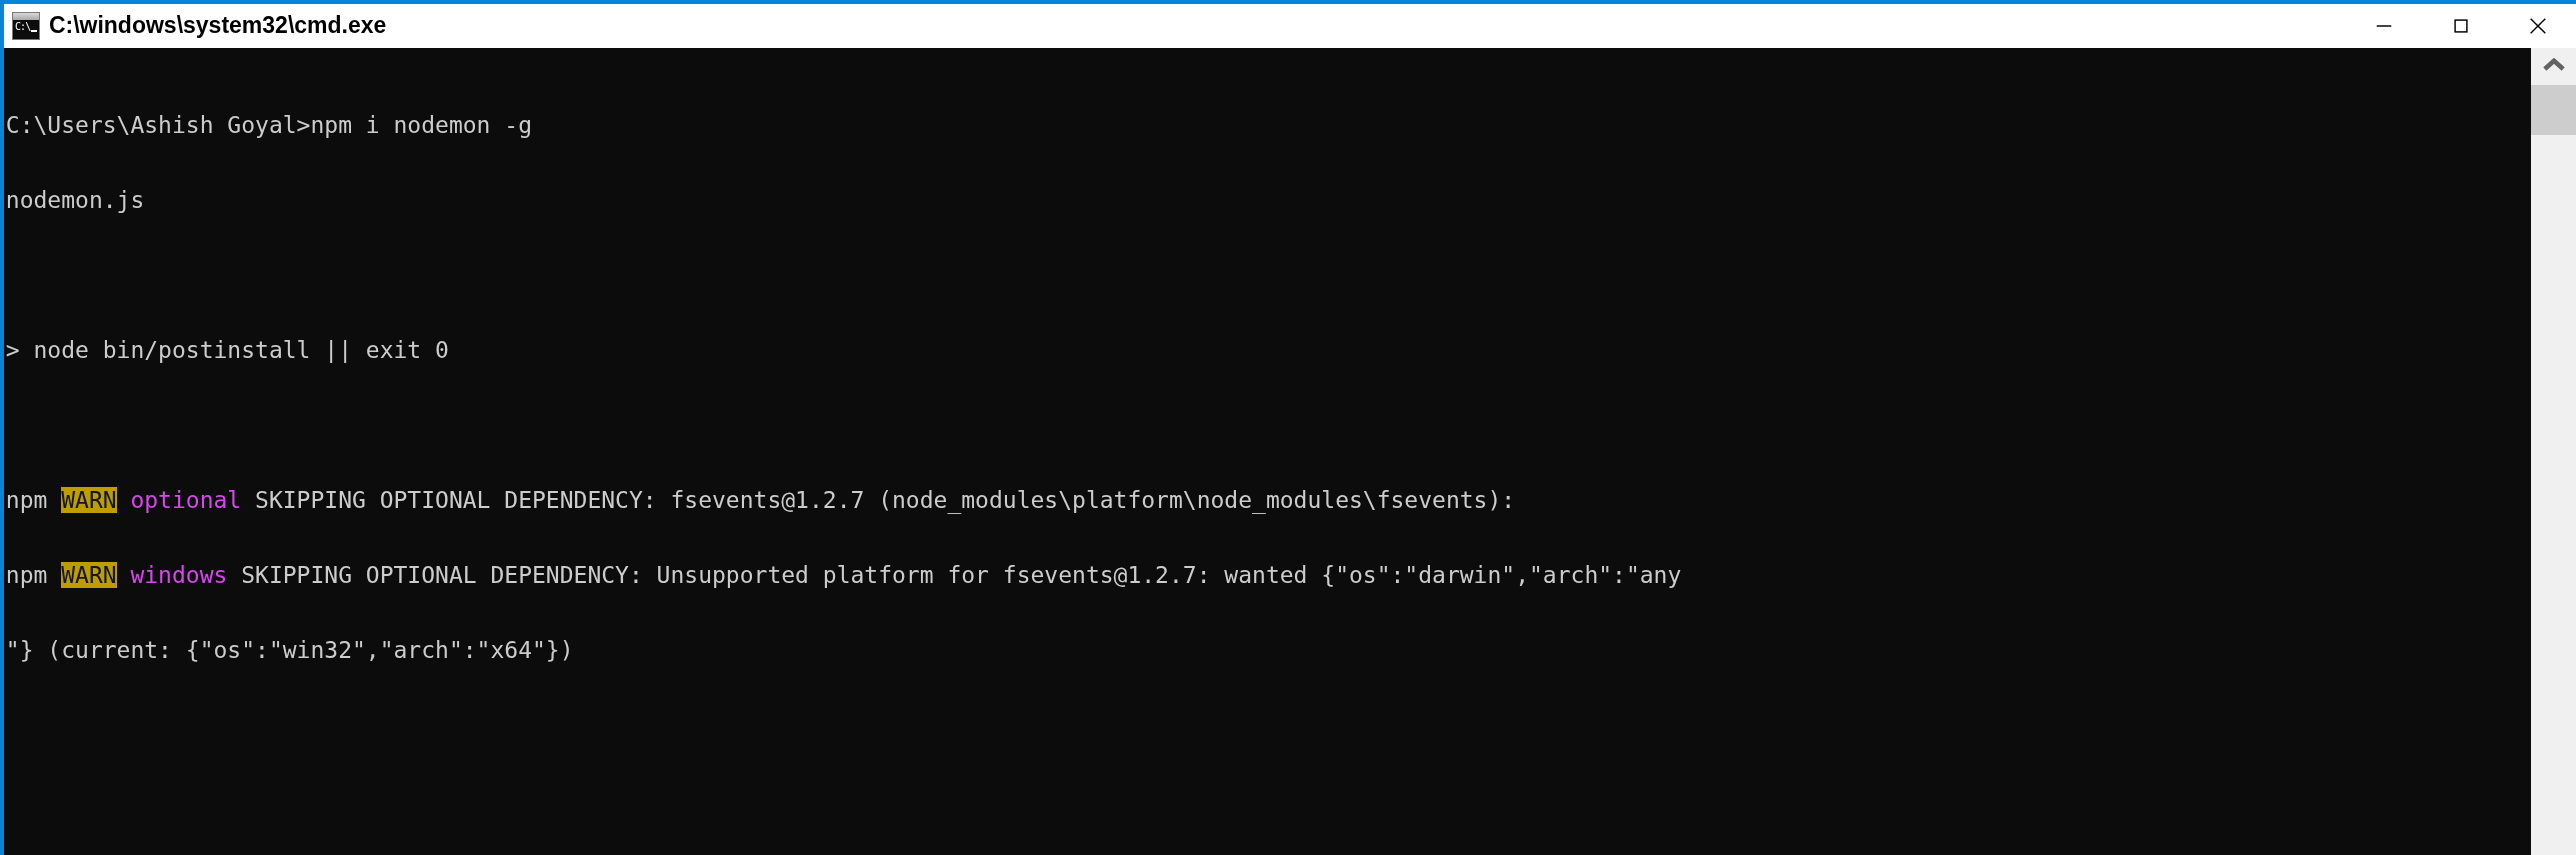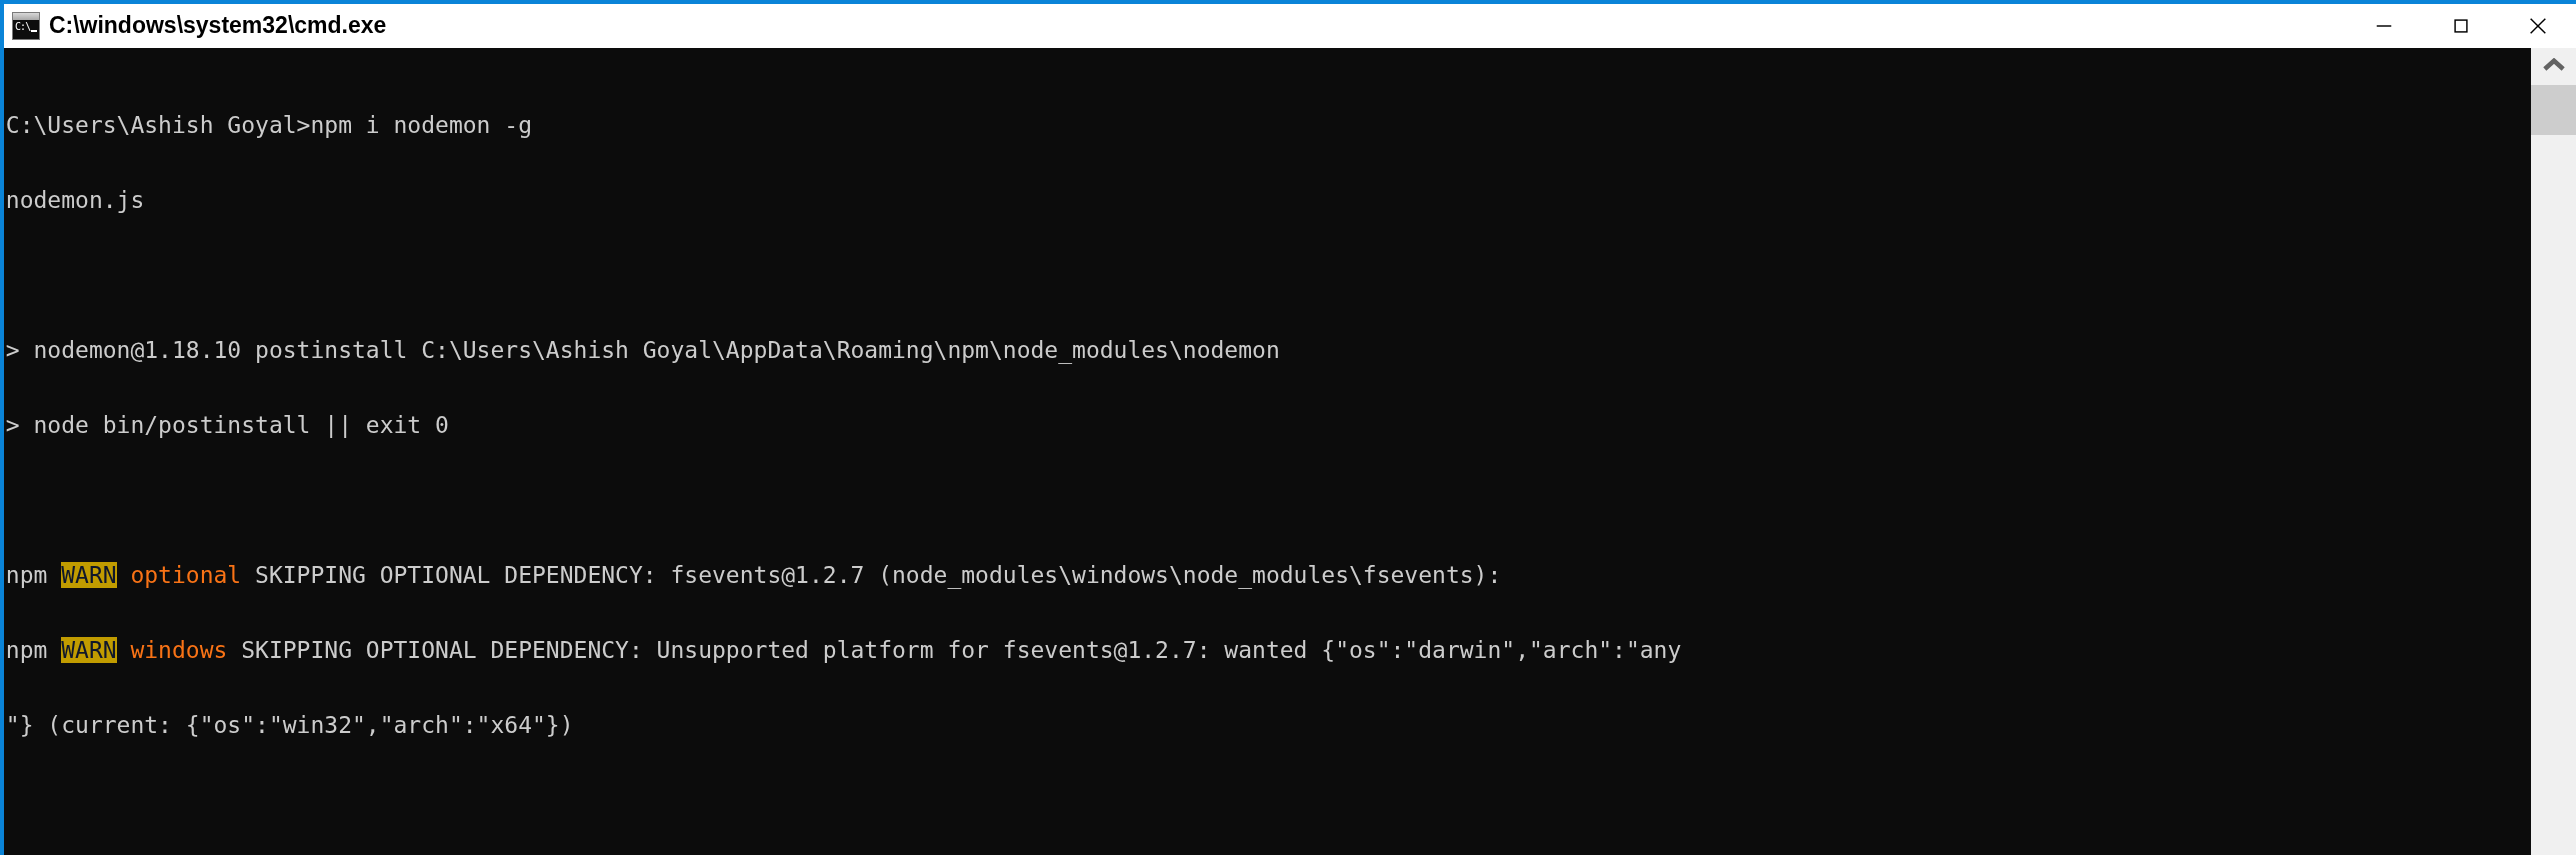--- a/index.html
+++ b/index.html
@@ -135,21 +135,21 @@
     letter-spacing: 0px;
   }
   .line { height: 25px; white-space: pre; }
   .line.blank { height: 25px; }
 
   .tok-warn {
     background: #c19c00;
     color: #0f172a;
   }
   .tok-magenta {
-    color: #f97316;
+    color: #d946ef;
   }
 
   
   .scrollbar {
     width: 45px;
     min-width: 45px;
     background: #f0f0f0;
     display: flex;
     flex-direction: column;
     position: relative;
@@ -221,24 +221,23 @@
     </div>
   </div>
 
   <div class="console-area">
 
     <div class="console">
       <div class="term-text">
         <div class="line">C:\Users\Ashish Goyal&gt;npm i nodemon -g</div>
         <div class="line">nodemon.js</div>
         <div class="line blank"></div>
-        <div class="line">&gt; nodemon@1.18.10 postinstall C:\Users\Ashish Goyal\AppData\Roaming\npm\node_modules\nodemon</div>
         <div class="line">&gt; node bin/postinstall || exit 0</div>
         <div class="line blank"></div>
-        <div class="line"><span>npm </span><span class="tok-warn">WARN</span><span class="tok-magenta"> optional</span><span> SKIPPING OPTIONAL DEPENDENCY: fsevents@1.2.7 (node_modules\windows\node_modules\fsevents):</span></div>
+        <div class="line"><span>npm </span><span class="tok-warn">WARN</span><span class="tok-magenta"> optional</span><span> SKIPPING OPTIONAL DEPENDENCY: fsevents@1.2.7 (node_modules\platform\node_modules\fsevents):</span></div>
         <div class="line"><span>npm </span><span class="tok-warn">WARN</span><span class="tok-magenta"> windows</span><span> SKIPPING OPTIONAL DEPENDENCY: Unsupported platform for fsevents@1.2.7: wanted {"os":"darwin","arch":"any</span></div>
         <div class="line">"} (current: {"os":"win32","arch":"x64"})</div>
         <div class="line blank"></div>
         
         
         
         
       </div>
     </div>
 

